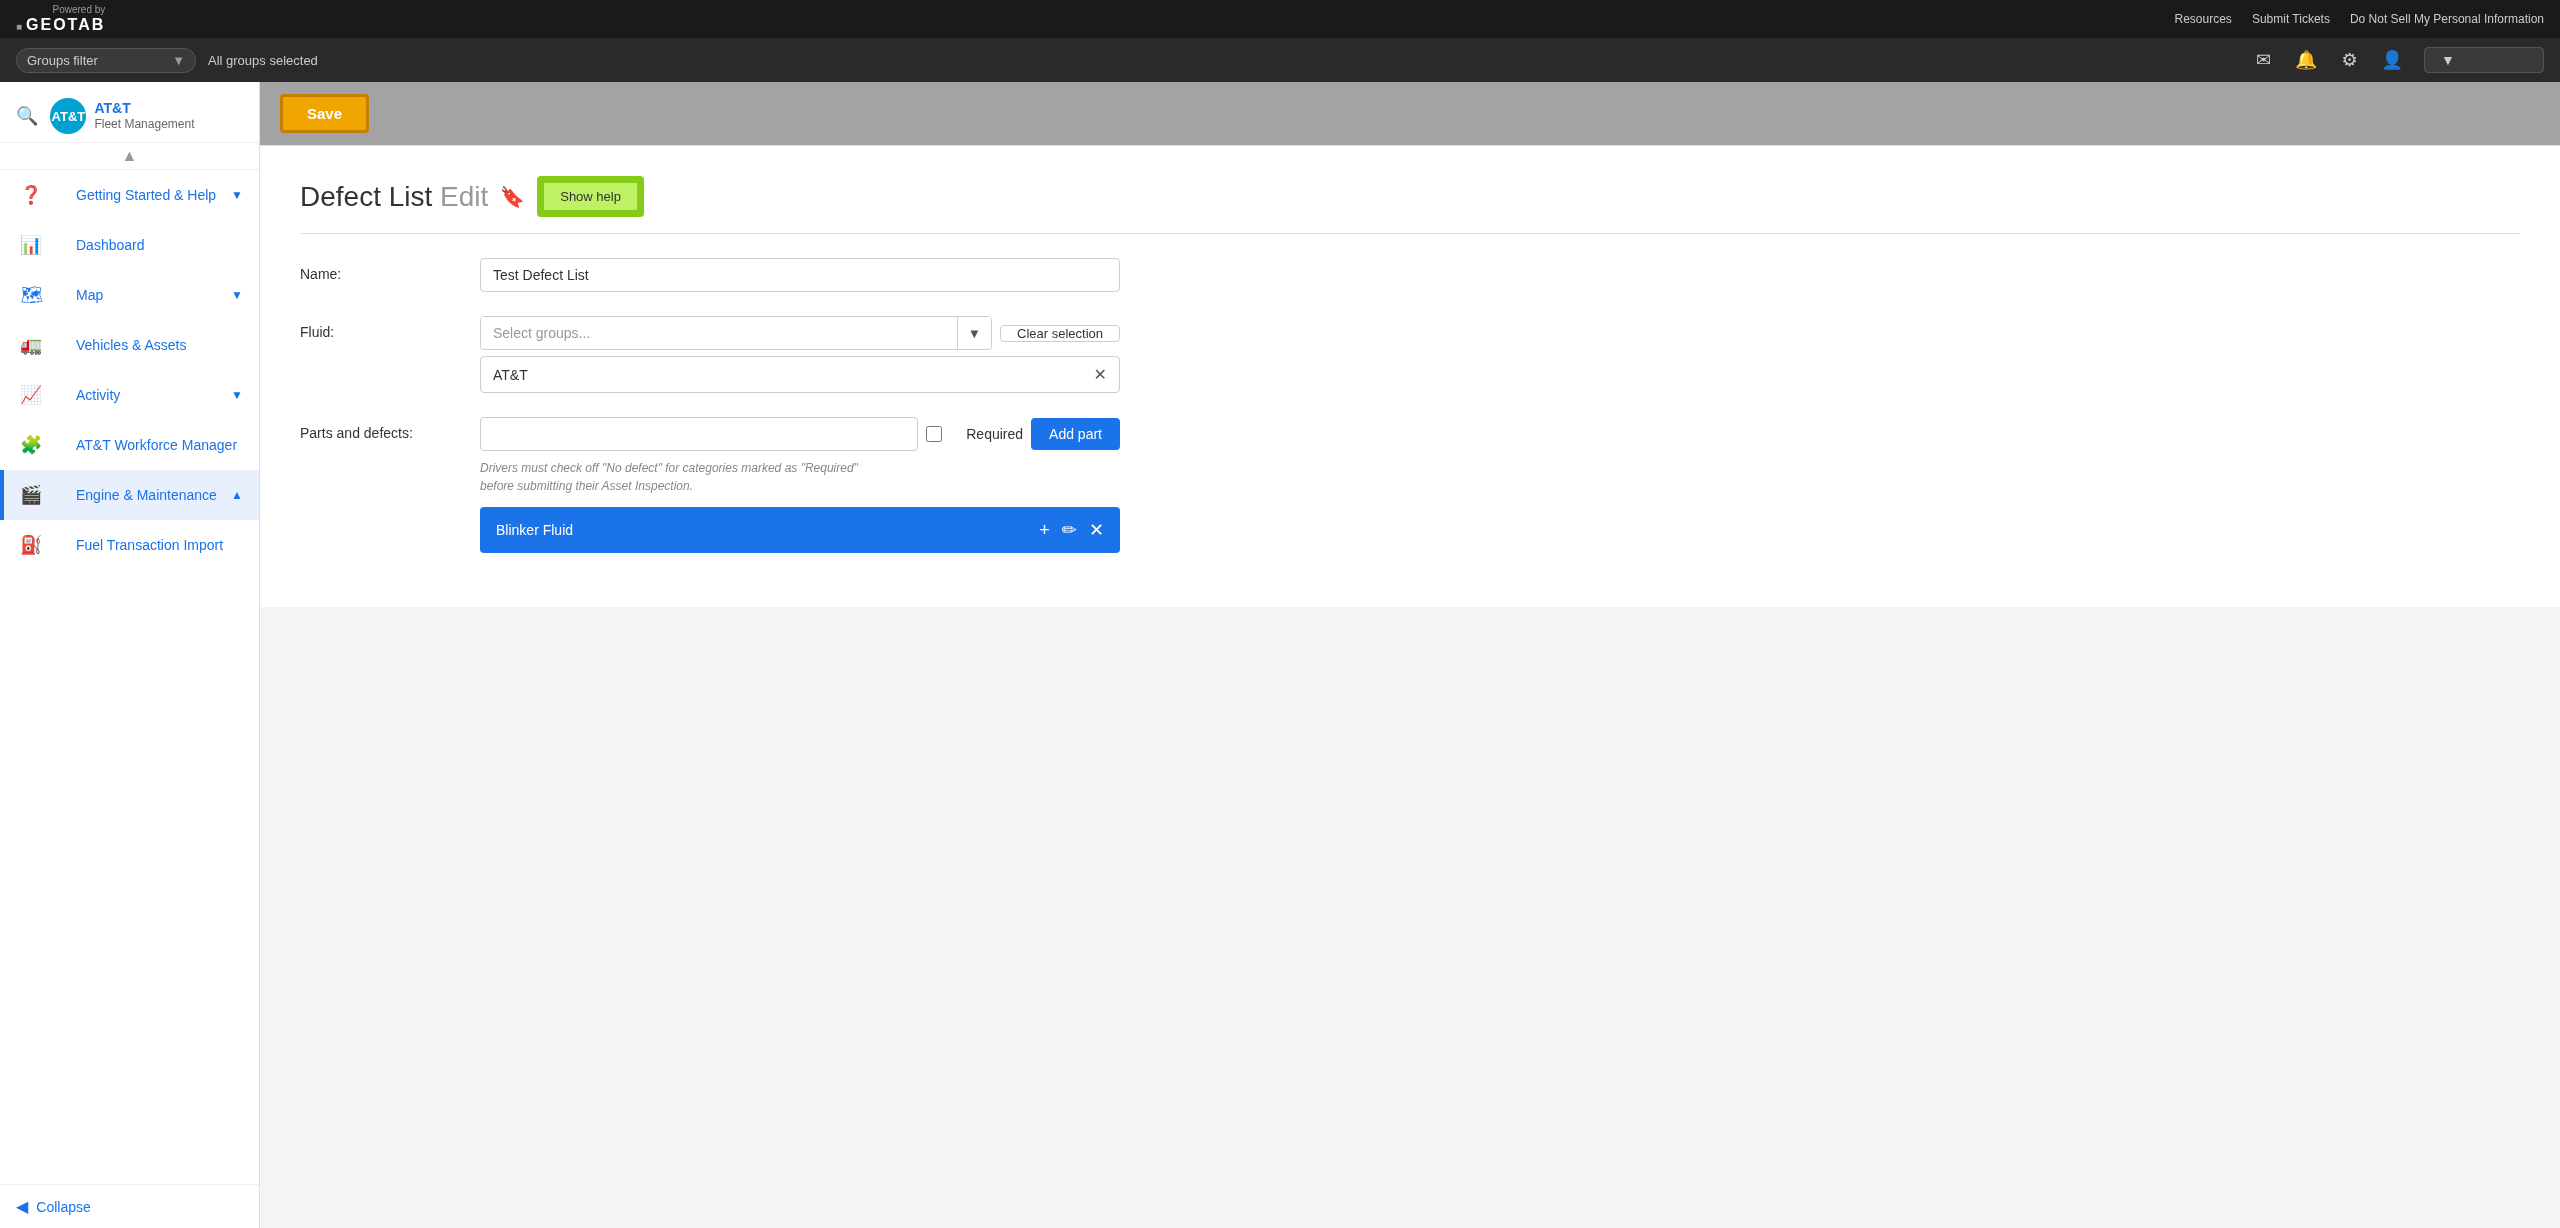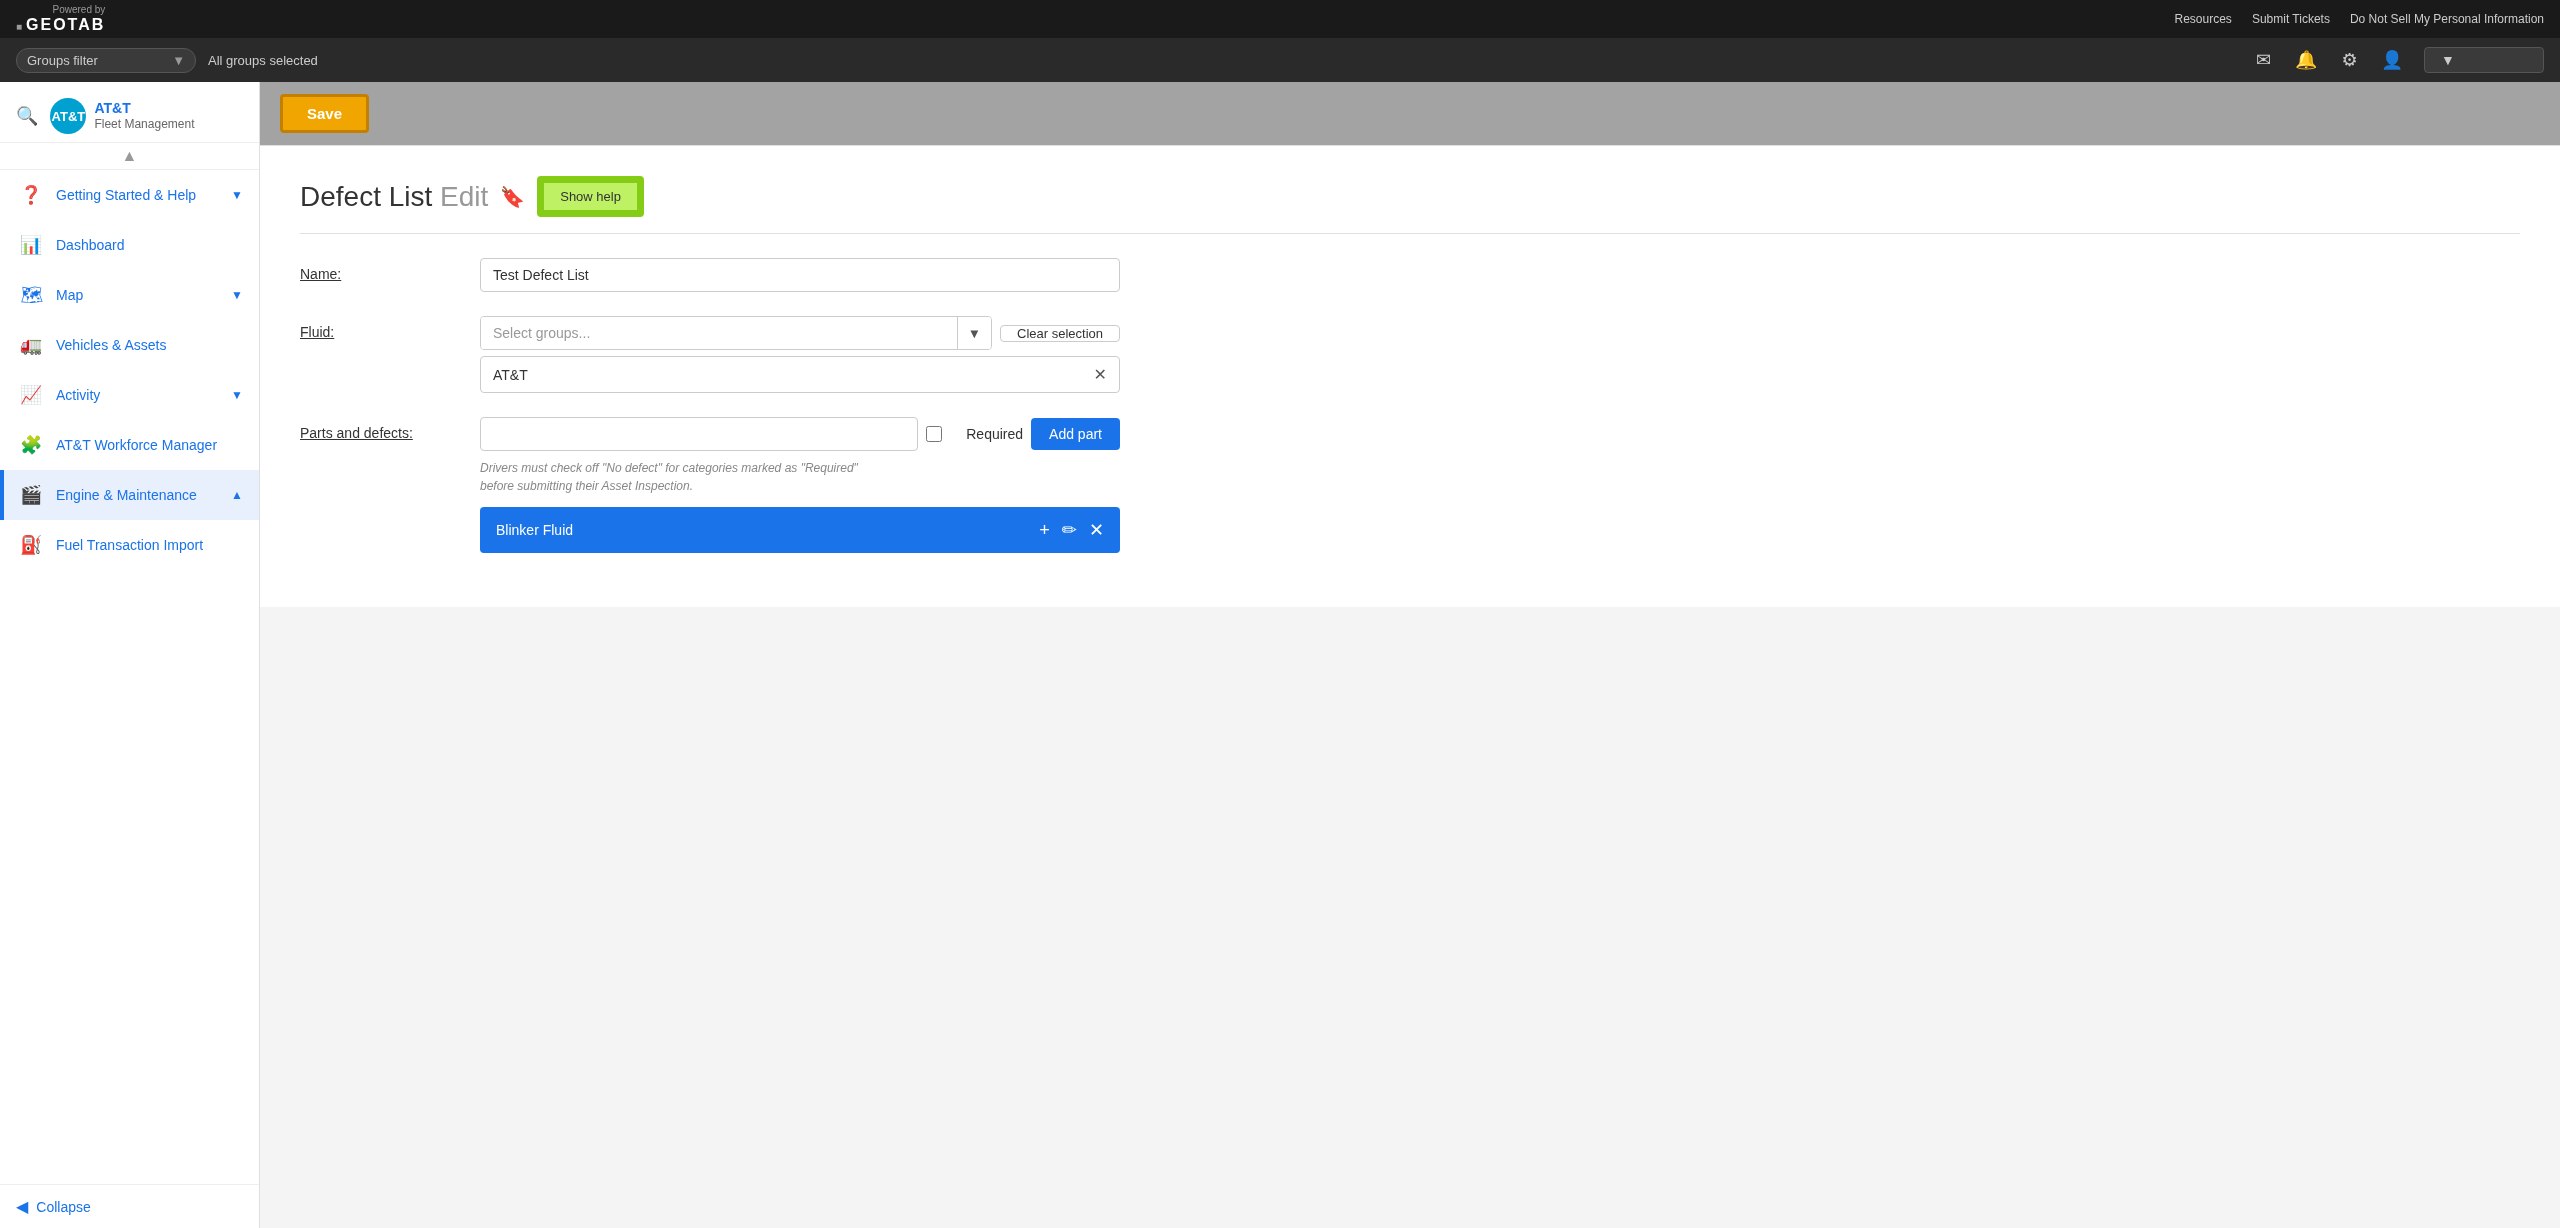--- a/index.html
+++ b/index.html
@@ -89,21 +89,21 @@
     .nav-item {
       display: flex;
       align-items: center;
       padding: 14px 16px;
       cursor: pointer;
       border-left: 4px solid transparent;
       gap: 12px;
     }
     .nav-item.active { border-left-color: #1a73e8; background: #e8f0fe; }
     .nav-item .nav-icon { color: #1a73e8; font-size: 18px; min-width: 24px; text-align: center; }
-    .nav-item .nav-label { color: #1a73e8; font-size: 14px; font-weight: 500; flex: 1; }
+    .nav-item .nav-label { color: #1a73e8; font-size: 14px; font-weight: 500; flex: 1; margin-left: 20px; }
     .nav-item .nav-chevron { color: #1a73e8; font-size: 12px; }
 
     .sidebar-bottom {
       padding: 12px 16px;
       border-top: 1px solid #eee;
       display: flex;
       align-items: center;
       gap: 8px;
       cursor: pointer;
     }
@@ -173,21 +173,20 @@
       align-items: flex-start;
       margin-bottom: 24px;
       gap: 20px;
     }
     .form-label {
       width: 160px;
       min-width: 160px;
       padding-top: 8px;
       color: #333;
       font-size: 14px;
-      text-decoration: underline;
     }
     .form-field { flex: 1; max-width: 640px; }
     .text-input {
       width: 100%;
       padding: 8px 12px;
       border: 1px solid #ccc;
       border-radius: 4px;
       font-size: 14px;
       color: #333;
       outline: none;

